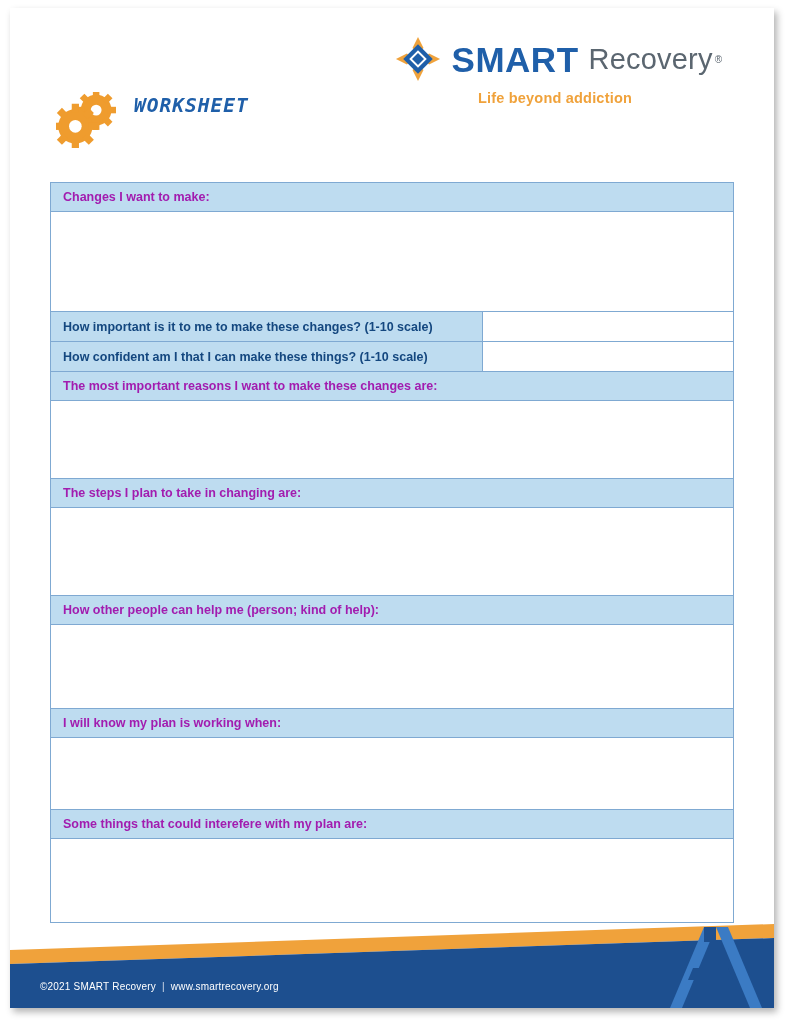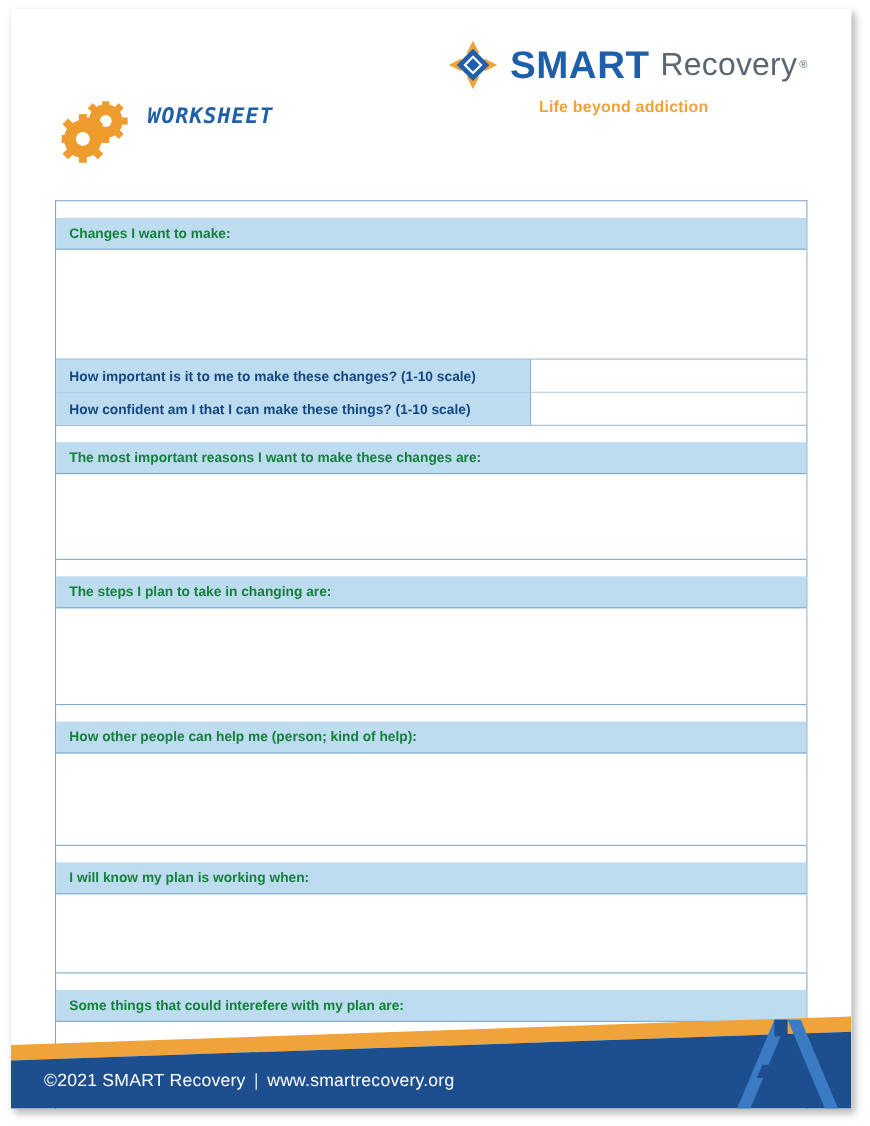--- a/index.html
+++ b/index.html
@@ -23,21 +23,21 @@
     width: 764px;
     height: 1000px;
     background: #ffffff;
     box-shadow: 3px 4px 7px rgba(0,0,0,0.30);
     overflow: hidden;
   }
 
   
   .brand {
     position: absolute;
-    right: 40px;
+    right: 52px;
     top: 28px;
     width: 330px;
     height: 80px;
   }
   .brand-row {
     display: flex;
     align-items: center;
     justify-content: flex-end;
     height: 46px;
   }
@@ -100,27 +100,26 @@
     left: 40px;
     top: 174px;
     width: 684px;
     border: 1px solid #7fa9d2;
     border-bottom: none;
   }
   .row { display: flex; width: 100%; }
   .hdr {
     background: #bedcf0;
     border-bottom: 1px solid #7fa9d2;
-    color: #15803d;
+    color: #a21caf;
     font-size: 12.5px;
     font-weight: bold;
     padding: 7px 12px 6px 12px;
     line-height: 15px;
     width: 100%;
-    margin-top: 15px;
   }
   .blank {
     background: #ffffff;
     border-bottom: 1px solid #7fa9d2;
     width: 100%;
   }
   .h100 { height: 100px; }
   .h78  { height: 78px; }
   .h88  { height: 88px; }
   .h72  { height: 72px; }
@@ -153,21 +152,21 @@
     bottom: 0;
     width: 764px;
     height: 100px;
   }
   .footer-svg { position: absolute; left: 0; bottom: 0; }
   .footer-text {
     position: absolute;
     left: 30px;
     bottom: 16px;
     color: #ffffff;
-    font-size: 16px;
+    font-size: 10px;
     letter-spacing: 0.2px;
   }
   .footer-text .sep { opacity: 0.8; padding: 0 3px; }
 </style>
 </head>
 <body>
 
 <div id="page">
   <div class="sheet">
 

